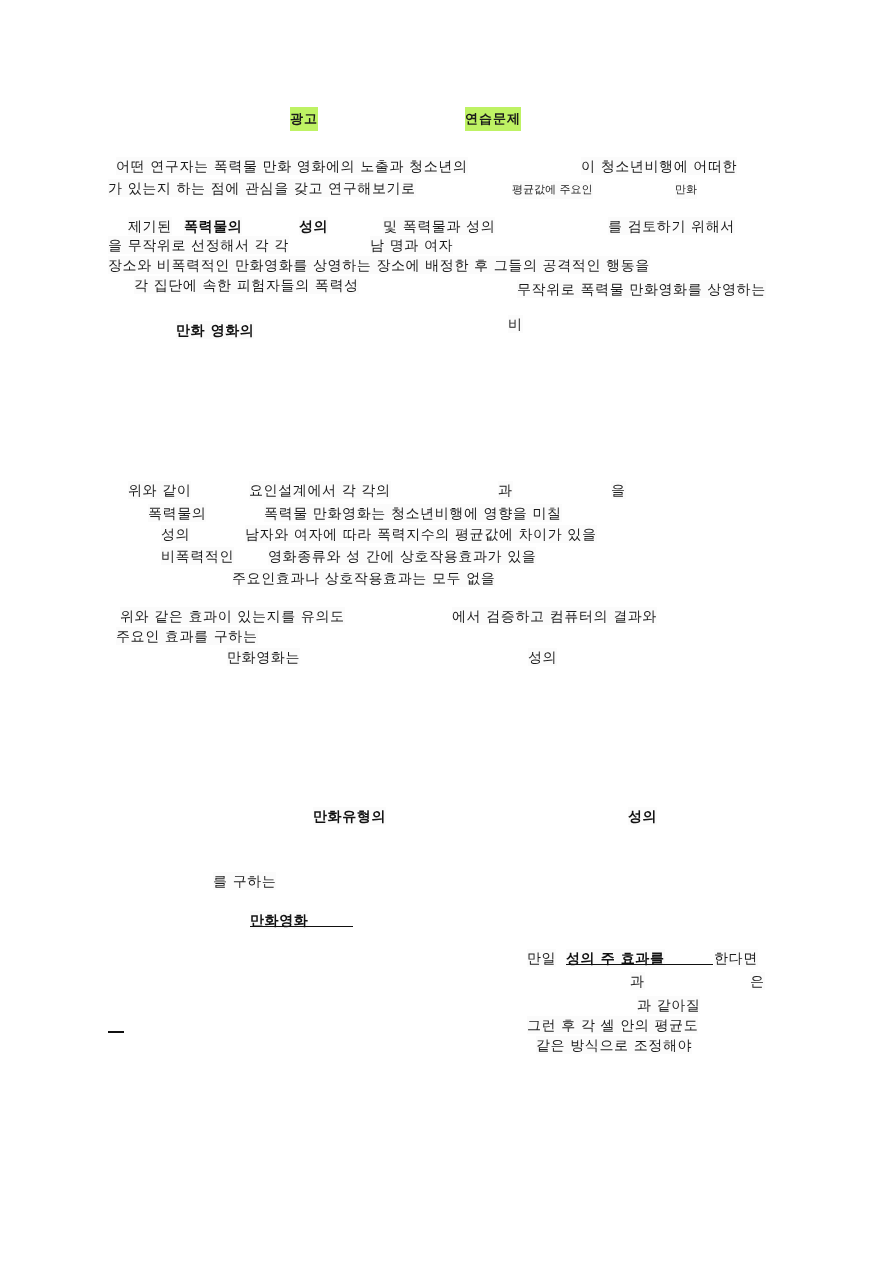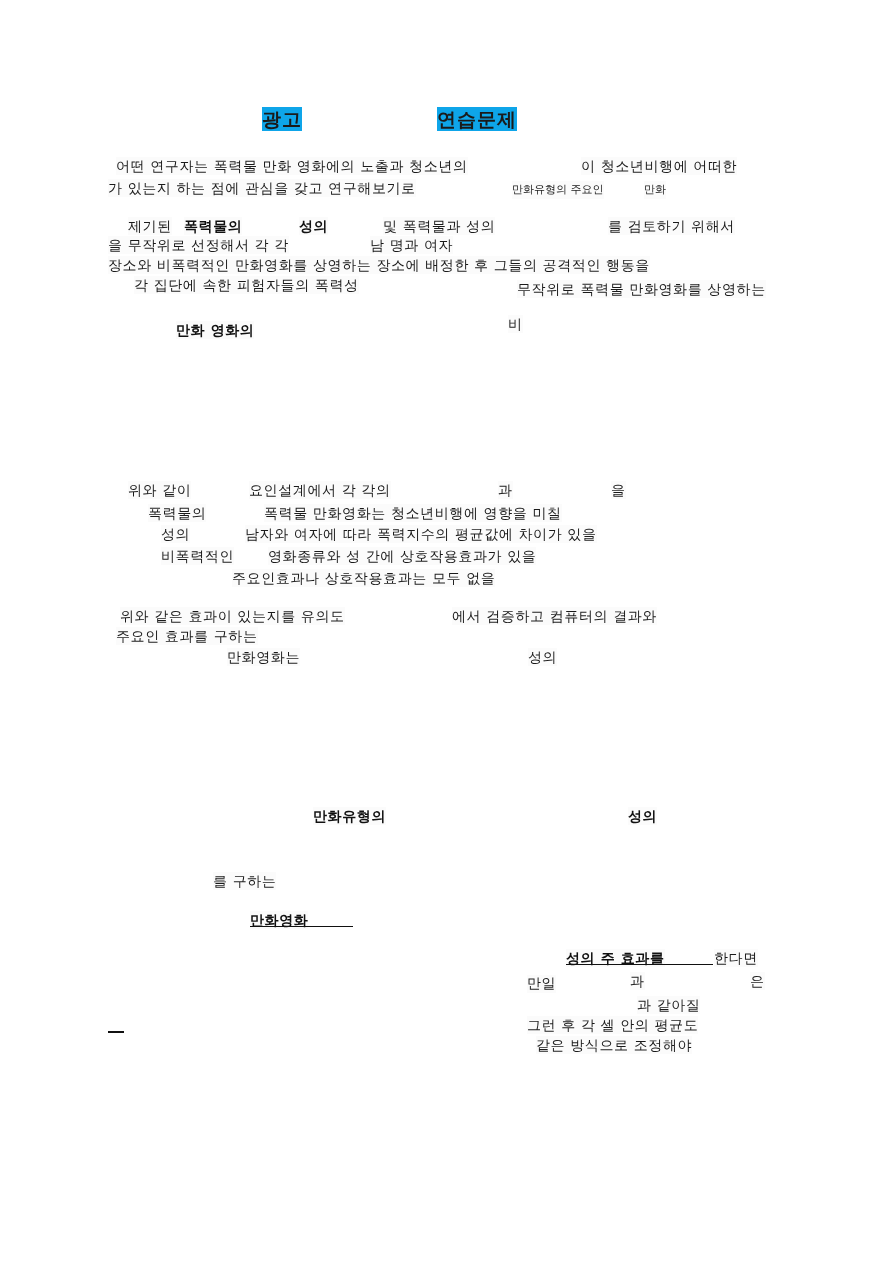--- a/index.html
+++ b/index.html
@@ -1,36 +1,36 @@
 <!DOCTYPE html>
 <html><head>
   <meta charset="utf-8">
   <style>
     html, body { margin: 0; padding: 0; background: #ffffff; }
     body { width: 893px; height: 1262px; position: relative; overflow: hidden;
            font-family: "DejaVu Serif", "Liberation Serif", serif; color: #1a1a1a; }
     .frag { position: absolute; white-space: nowrap; font-size: 14px; line-height: 18px;
             background: #fbfbfb; letter-spacing: 0.6px; }
     .bold { font-weight: bold; color: #111; }
-    .title { font-size: 19px; line-height: 24px; font-weight: bold; letter-spacing: 1px; background: #0ea5e9; }
+    .title { font-size: 13px; line-height: 24px; font-weight: bold; letter-spacing: 1px; background: #bef264; margin-left: 28px; }
     .small { font-size: 11px; letter-spacing: 0; }
     .underline-box { position: absolute; border-bottom: 1.2px solid #111; }
     .dash { position: absolute; height: 1.5px; background: #111; }
   </style>
 </head>
 <body>
 
 <div class="frag title" style="left:262px; top:107px;">광고</div>
 <div class="frag title" style="left:437px; top:107px;">연습문제</div>
 
 <div class="frag" style="left:116px; top:157px;">어떤 연구자는 폭력물 만화 영화에의 노출과 청소년의</div>
 <div class="frag" style="left:581px; top:157px;">이 청소년비행에 어떠한</div>
 <div class="frag" style="left:108px; top:179px;">가 있는지 하는 점에 관심을  갖고 연구해보기로</div>
-<div class="frag small" style="left:512px; top:181px;">만화유형의 주요인</div>
-<div class="frag small" style="left:644px; top:181px;">만화</div>
+<div class="frag small" style="left:512px; top:181px;">평균값에 주요인</div>
+<div class="frag small" style="left:675px; top:181px;">만화</div>
 
 <div class="frag" style="left:128px; top:217px;">제기된</div>
 <div class="frag bold" style="left:184px; top:217px;">폭력물의</div>
 <div class="frag bold" style="left:299px; top:217px;">성의</div>
 <div class="frag" style="left:383px; top:217px;">및 폭력물과 성의</div>
 <div class="frag" style="left:608px; top:217px;">를 검토하기 위해서</div>
 <div class="frag" style="left:108px; top:236px;">을 무작위로 선정해서 각 각</div>
 <div class="frag" style="left:370px; top:236px;">남  명과 여자</div>
 <div class="frag" style="left:517px; top:236px;margin-top:44px;">무작위로 폭력물 만화영화를 상영하는</div>
 <div class="frag" style="left:108px; top:256px;">장소와 비폭력적인 만화영화를 상영하는 장소에 배정한 후 그들의 공격적인 행동을</div>
@@ -57,21 +57,21 @@
 <div class="frag" style="left:116px; top:627px;">주요인 효과를 구하는</div>
 <div class="frag" style="left:227px; top:648px;">만화영화는</div>
 <div class="frag" style="left:528px; top:648px;">성의</div>
 
 <div class="frag bold" style="left:313px; top:807px;">만화유형의</div>
 <div class="frag bold" style="left:628px; top:807px;">성의</div>
 <div class="frag" style="left:213px; top:872px;">를 구하는</div>
 <div class="frag bold" style="left:250px; top:911px;">만화영화</div>
 <div class="underline-box" style="left:250px; top:926px; width:103px;"></div>
 
-<div class="frag" style="left:527px; top:975px;font-family:Liberation Mono, monospace;">만일</div>
+<div class="frag" style="left:527px; top:949px;">만일</div>
 <div class="frag bold" style="left:566px; top:949px;">성의 주 효과를</div>
 <div class="underline-box" style="left:566px; top:964px; width:147px;"></div>
 <div class="frag" style="left:714px; top:949px;">한다면</div>
 <div class="frag" style="left:630px; top:972px;">과</div>
 <div class="frag" style="left:750px; top:972px;">은</div>
 <div class="frag" style="left:637px; top:996px;">과 같아질</div>
 <div class="frag" style="left:527px; top:1016px;">그런 후 각 셀 안의 평균도</div>
 <div class="frag" style="left:536px; top:1036px;">같은 방식으로 조정해야</div>
 
 <div class="dash" style="left:108px; top:1031px; width:16px;"></div>

